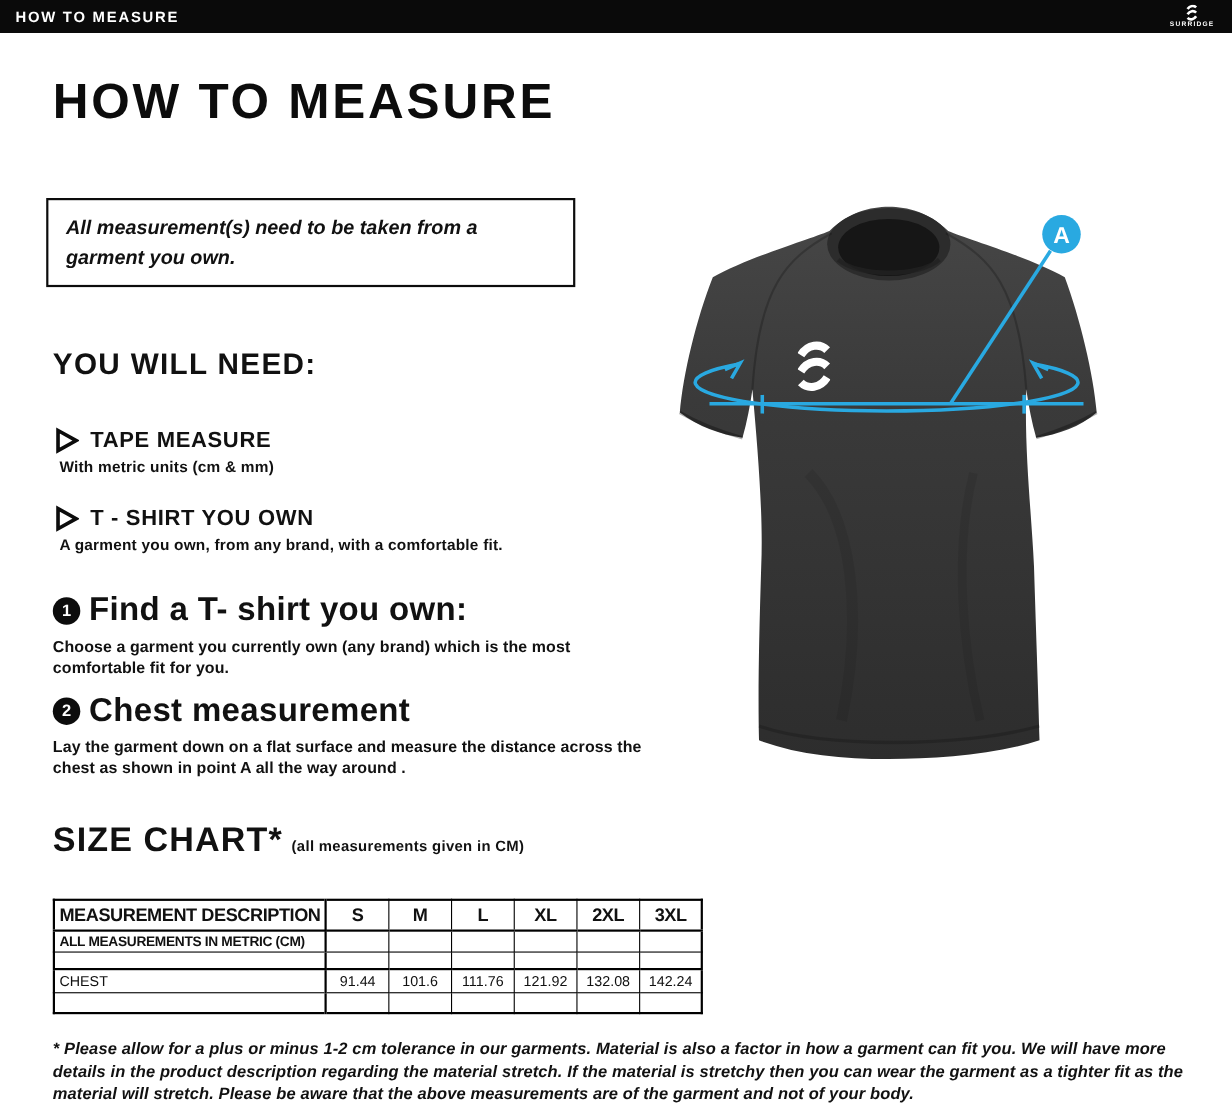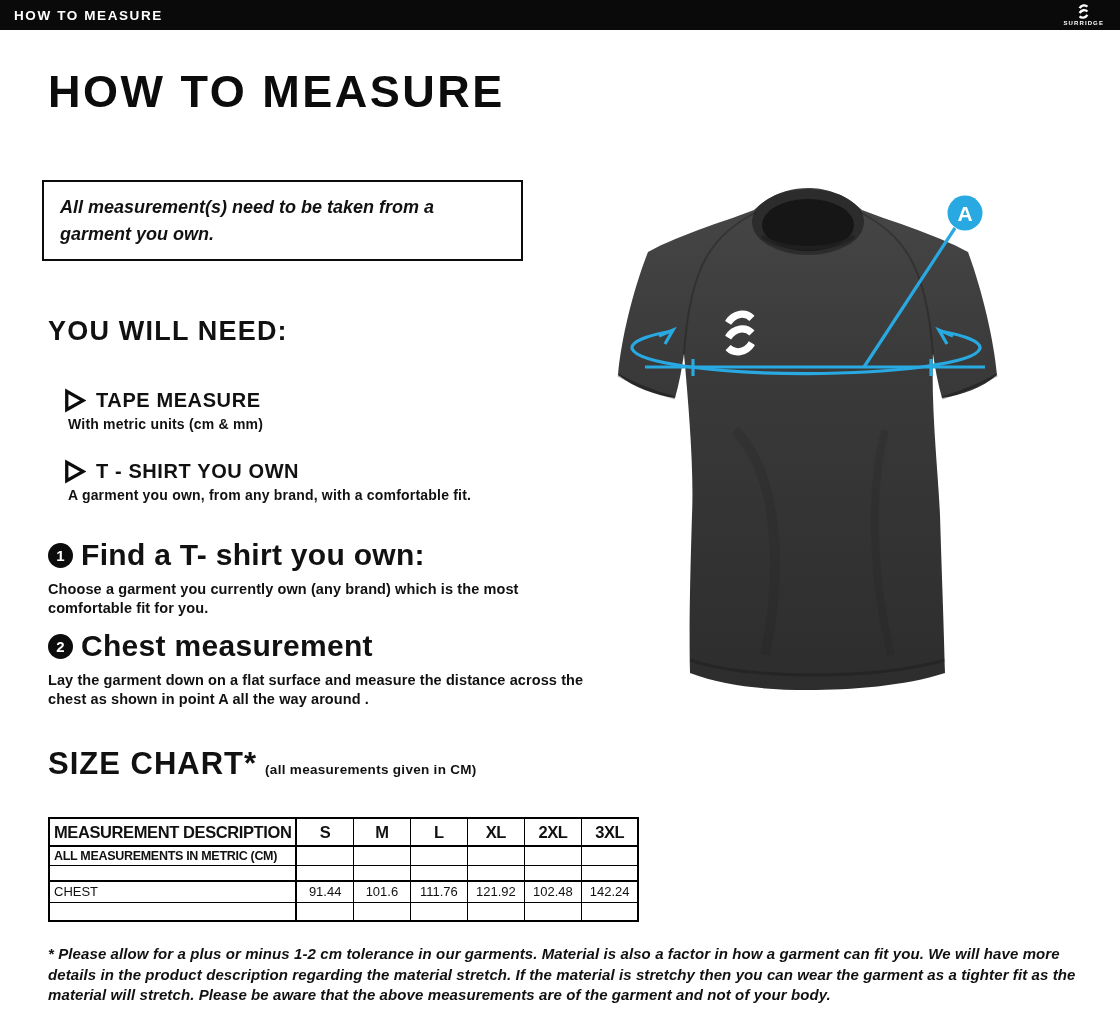--- a/index.html
+++ b/index.html
@@ -36,21 +36,21 @@
     border:2px solid #0c0c0c; background:#fff;
     display:flex; align-items:center; padding:8px 16px;
   }
   .note-box p { font-size:18px; font-weight:bold; line-height:1.5; width:450px;font-style:italic; }
 
   
   .ywn-heading {
     position:absolute; left:48px; top:316px;
     font-size:27px; font-weight:800; letter-spacing:1.2px;
   }
-  .need-item { position:absolute; left:64px; }
+  .need-item { position:absolute; left:50px; }
   .need-item-1 { top:388px; }
   .need-item-2 { top:459px; }
   .need-row { display:flex; align-items:center; gap:10px; }
   .need-row svg { width:22px; height:25px; flex:0 0 auto; }
   .need-title { font-size:20px; font-weight:800; letter-spacing:0.6px; }
   .need-desc { font-size:14px; font-weight:bold; letter-spacing:0.2px; margin:3px 0 0 4px; }
 
   
   .step { position:absolute; left:48px; }
   .step-1 { top:538px; }
@@ -226,21 +226,21 @@
       <td></td>
       <td></td>
       <td></td>
     </tr>
     <tr class="r2">
       <td class="c0">CHEST</td>
       <td>91.44</td>
       <td>101.6</td>
       <td>111.76</td>
       <td>121.92</td>
-      <td>102.48</td>
+      <td>132.08</td>
       <td>142.24</td>
     </tr>
     <tr class="r3">
       <td class="c0"></td>
       <td></td>
       <td></td>
       <td></td>
       <td></td>
       <td></td>
       <td></td>

